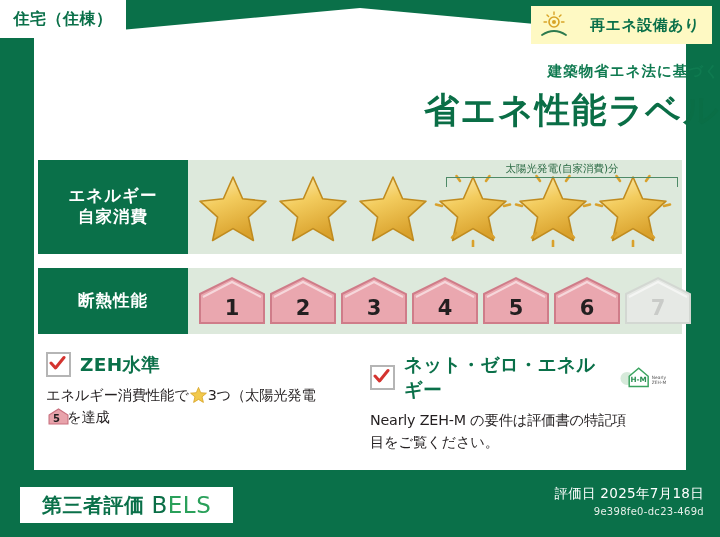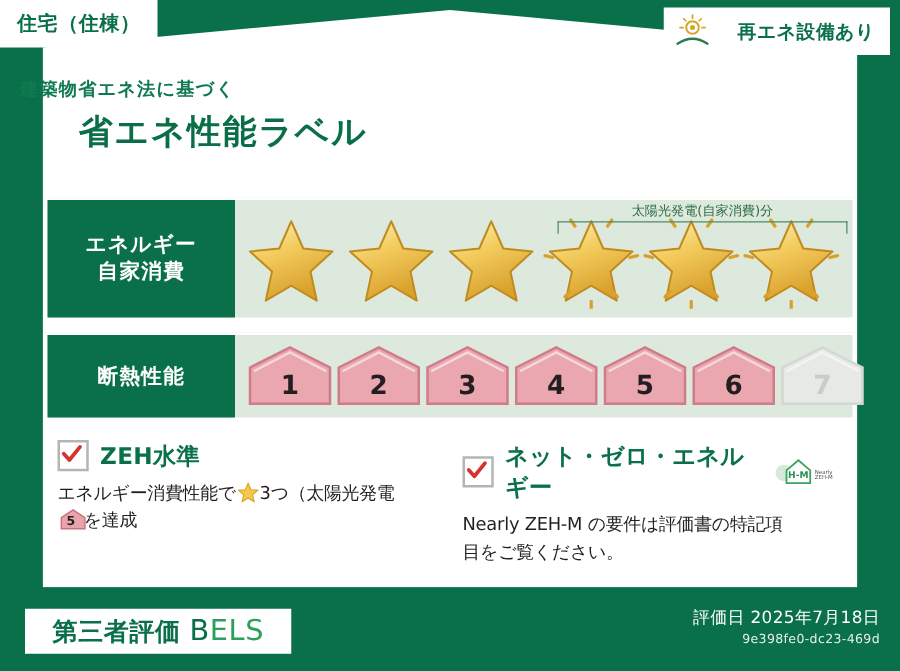--- a/index.html
+++ b/index.html
@@ -10,29 +10,29 @@
   
   .sheet{position:absolute;left:34px;top:0;width:652px;height:470px;background:#ffffff;
      clip-path:polygon(0 38px, 326px 8px, 652px 38px, 652px 470px, 0 470px);}
 
   
   .badge-type{position:absolute;left:0;top:0;width:126px;height:38px;background:#ffffff;
      display:flex;align-items:center;justify-content:center;box-sizing:border-box;}
   .badge-type span{color:#0a7049;font-size:16px;font-weight:bold;letter-spacing:0.5px;}
 
   
-  .badge-renew{position:absolute;right:8px;top:6px;height:38px;background:#ffffff;
+  .badge-renew{position:absolute;right:8px;top:6px;height:38px;background:#fef9c3;
      display:flex;align-items:center;padding:0 12px 0 8px;box-sizing:border-box;gap:21px;}
   .badge-renew .lbl{color:#0a7049;font-size:15px;font-weight:bold;letter-spacing:0.5px;}
   .sun-ico{width:30px;height:28px;display:block;}
 
   
-  .titles{position:absolute;left:16px;right:0;top:62px;text-align:left;}
+  .titles{position:absolute;left:0;right:0;top:62px;text-align:right;}
   .sub-title{color:#0f7a50;font-size:14.5px;font-weight:bold;letter-spacing:1px;}
-  .main-title{color:#0a6e46;font-size:27px;font-weight:bold;letter-spacing:1.5px;margin-top:6px;padding-left:47px;}
+  .main-title{color:#0a6e46;font-size:35px;font-weight:bold;letter-spacing:1.5px;margin-top:6px;padding-left:47px;}
 
   
   .row{position:absolute;left:36px;width:648px;display:flex;background:#dde9dc;
        border:2px solid #ffffff;box-sizing:border-box;}
   #row-energy{top:158px;height:98px;}
   #row-insul{top:266px;height:70px;}
   .row-label{width:150px;flex:0 0 150px;background:#0a7049;display:flex;flex-direction:column;
      align-items:center;justify-content:center;color:#fff;font-weight:bold;font-size:16.5px;
      line-height:1.25;letter-spacing:1px;}
   .row-body{flex:1;position:relative;display:flex;align-items:center;}

